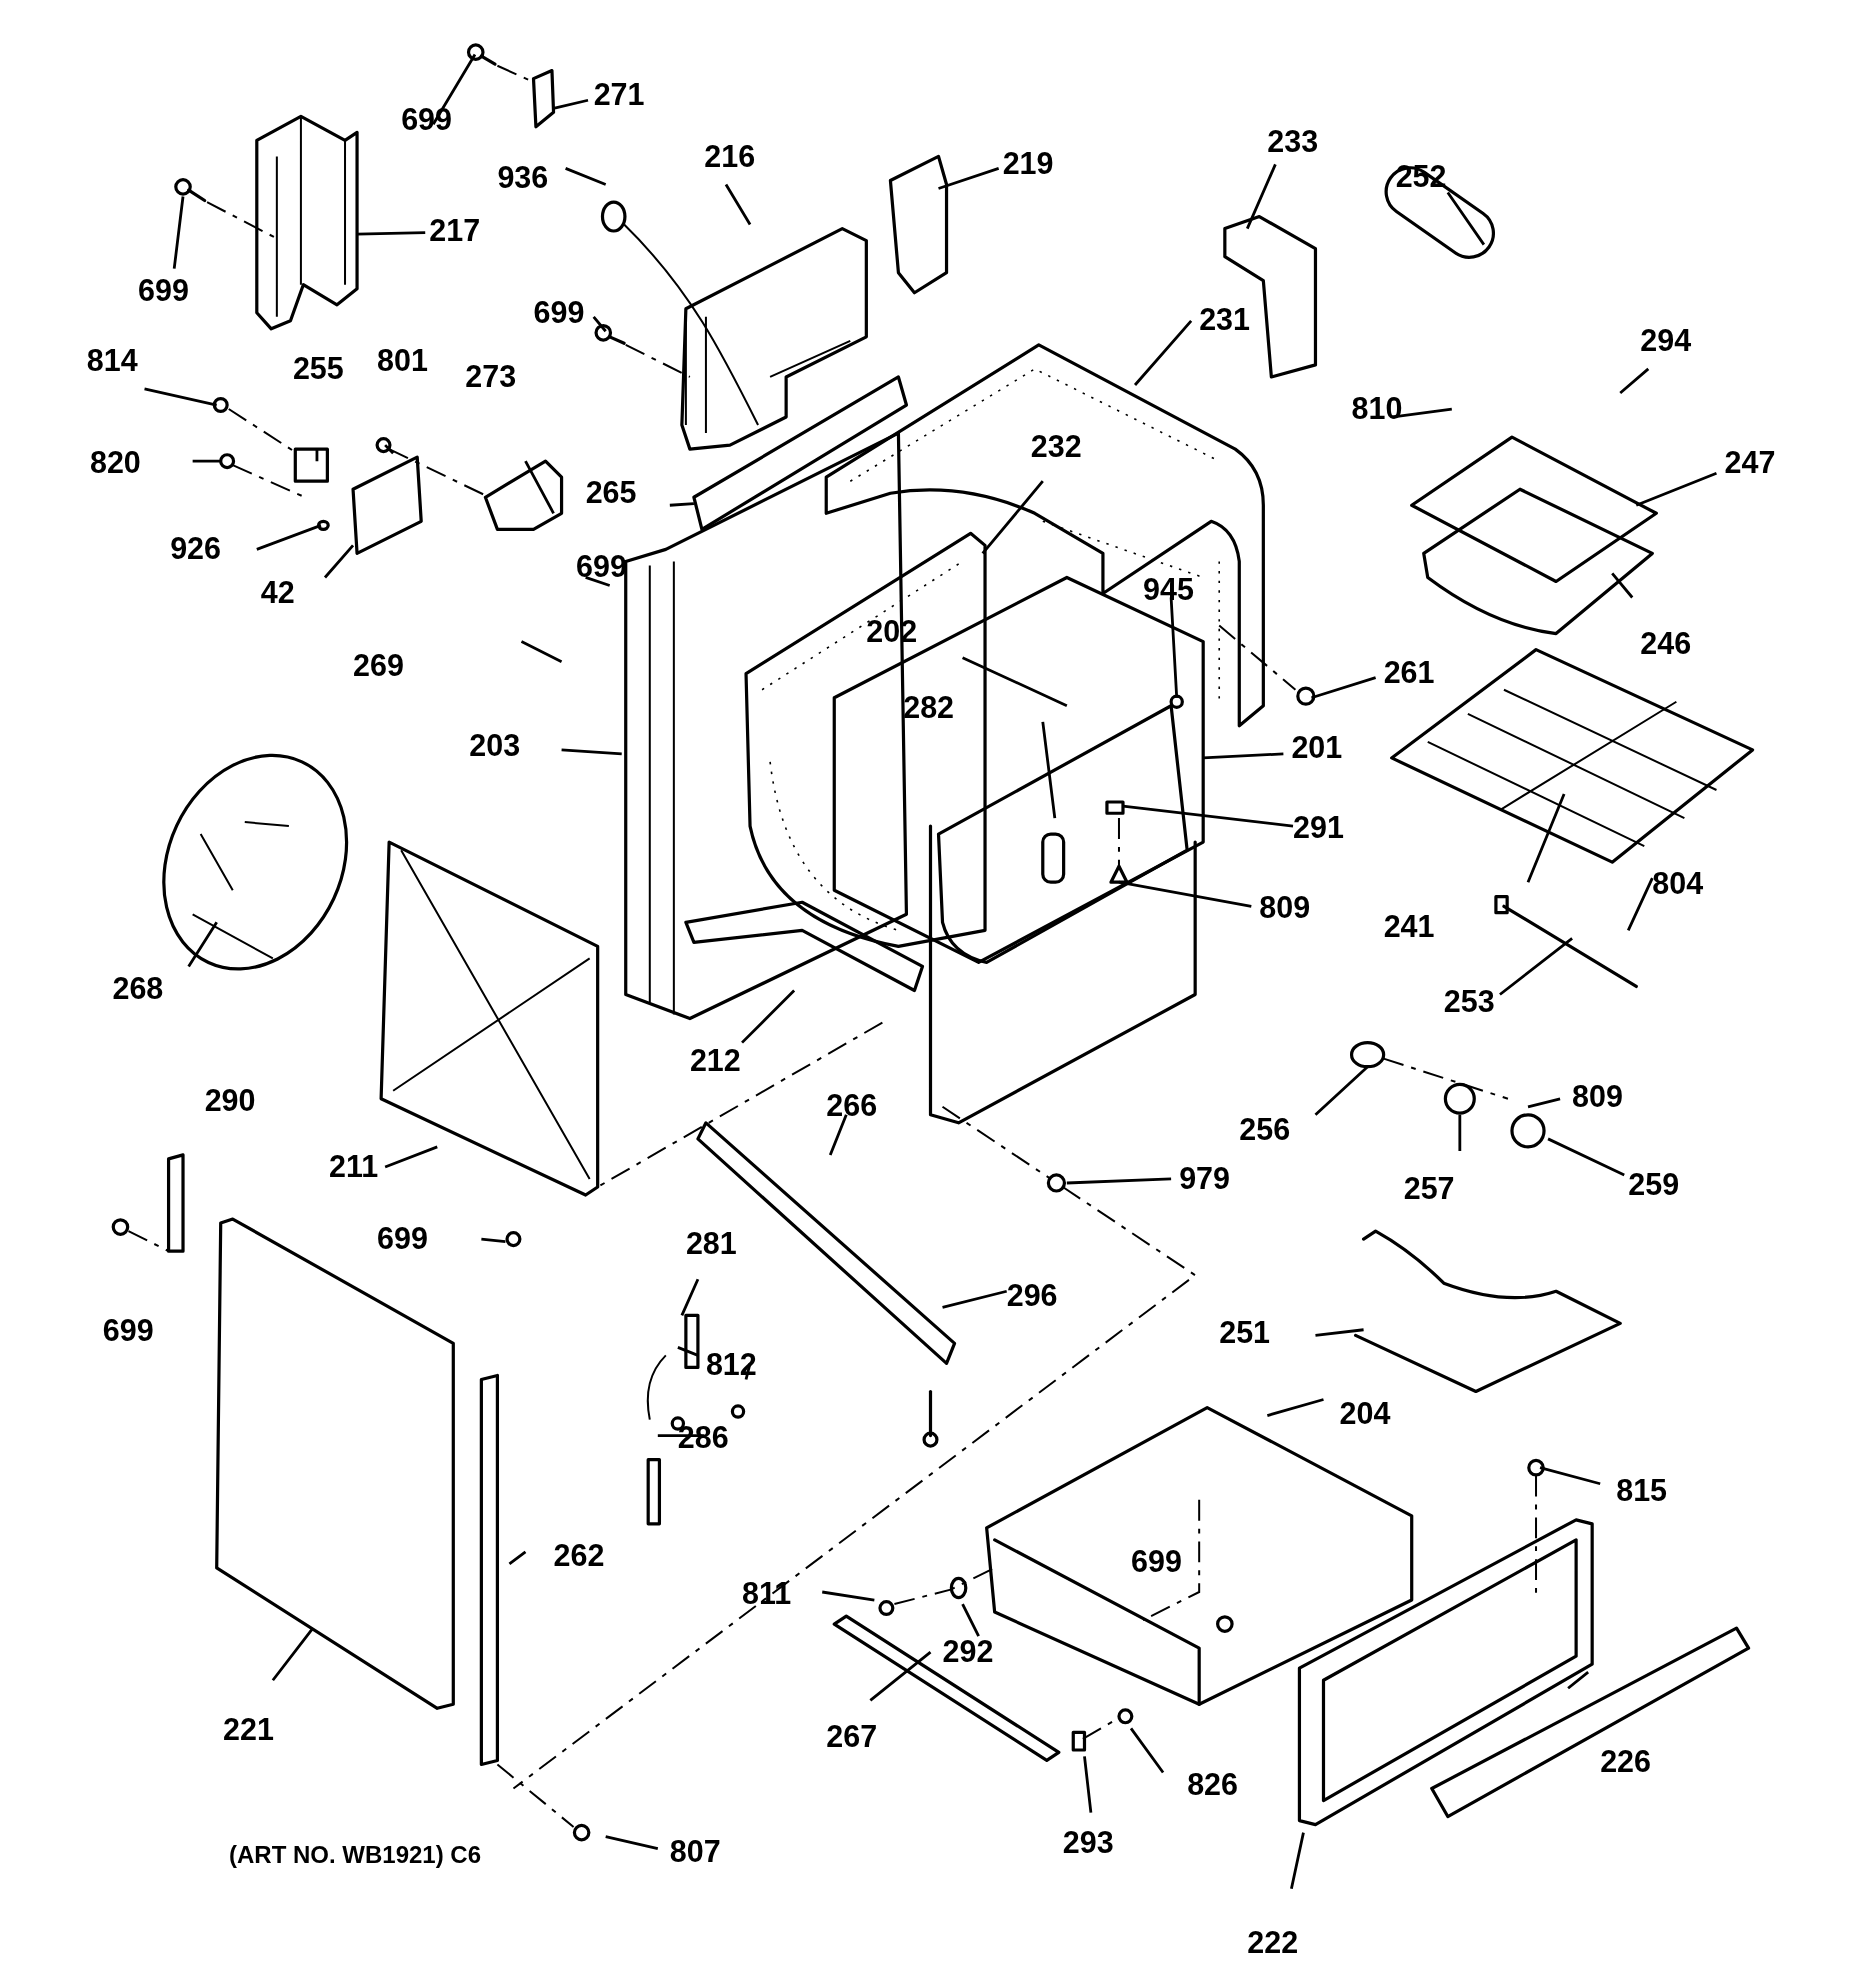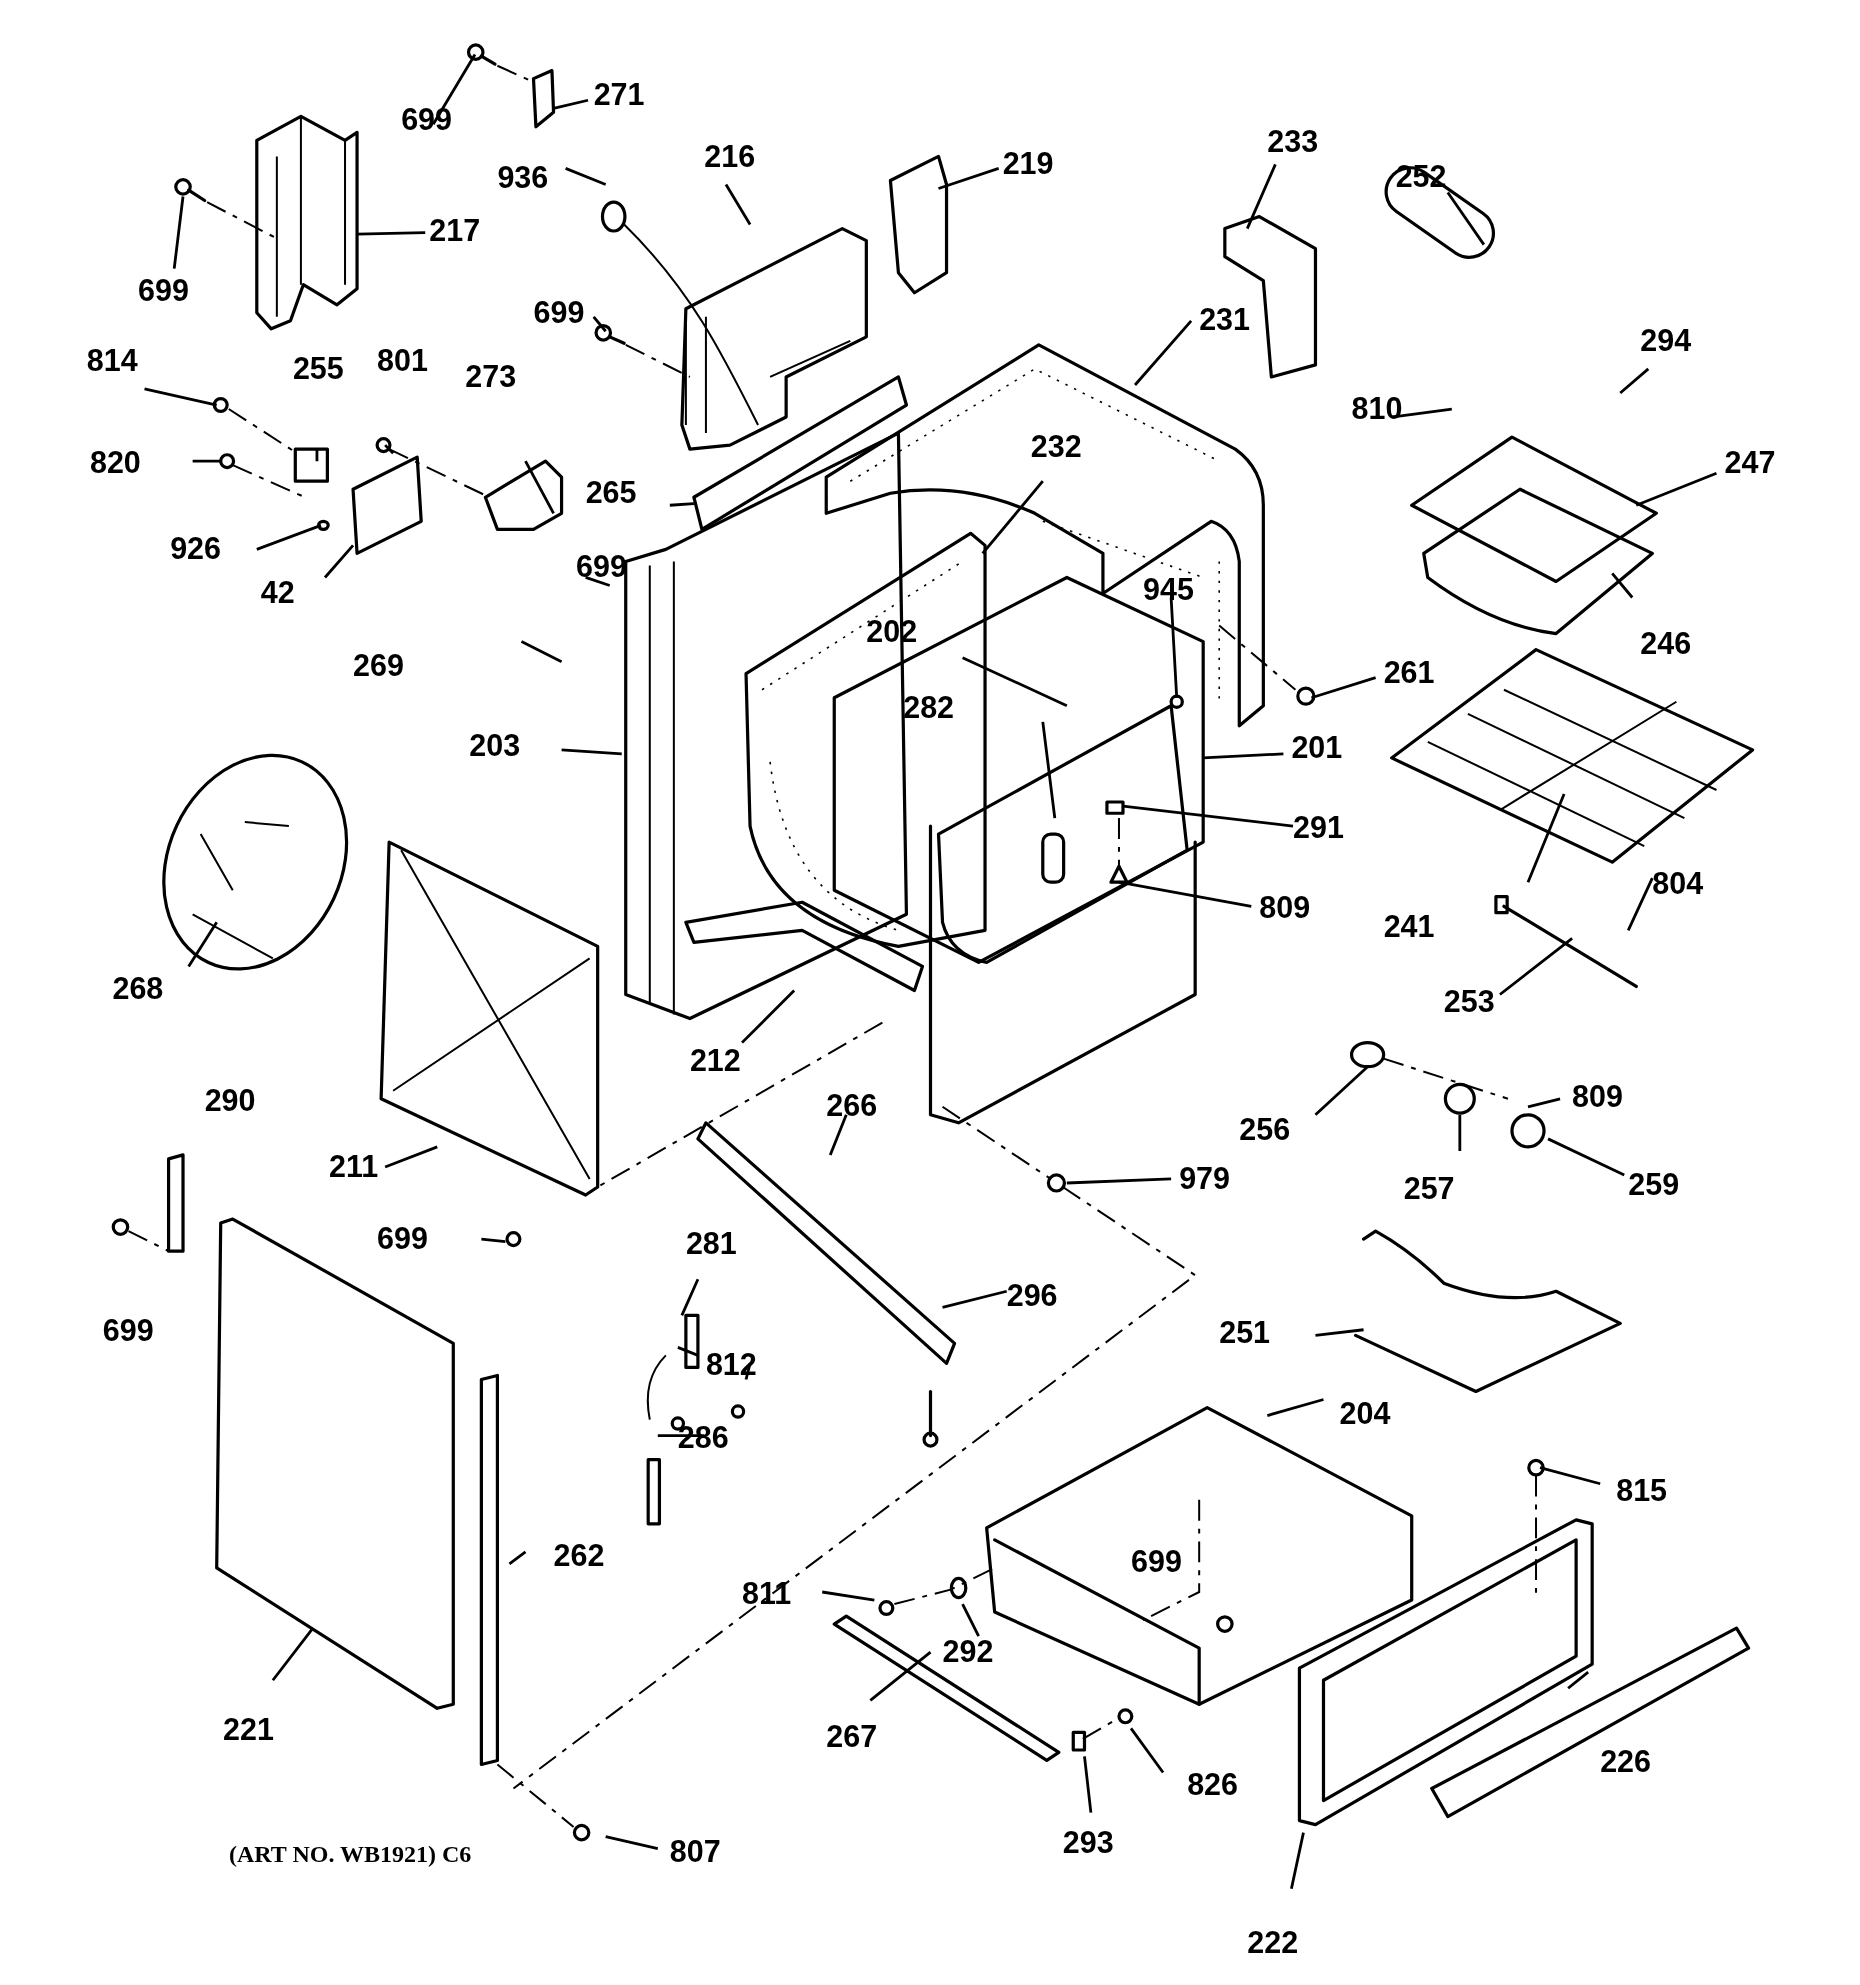--- a/index.html
+++ b/index.html
@@ -4,21 +4,21 @@
 <style>
   html, body { margin: 0; padding: 0; background: #ffffff; }
   body { width: 1861px; height: 1985px; position: relative; overflow: hidden; font-family: "Liberation Sans", sans-serif; }
   #diagram { position: absolute; left: 0; top: 0; width: 1861px; height: 1985px; }
   .part { fill: none; stroke: #000; stroke-width: 4; stroke-linejoin: round; stroke-linecap: round; }
   .thin { fill: none; stroke: #000; stroke-width: 2.5; }
   .dash { fill: none; stroke: #000; stroke-width: 2.5; stroke-dasharray: 26 10 6 10; }
   .leader { stroke: #000; stroke-width: 3.5; fill: none; }
   .speckle { fill: none; stroke: #000; stroke-width: 2; stroke-dasharray: 3 9; }
   .lbl { font-family: "Liberation Sans", sans-serif; font-weight: bold; font-size: 38px; fill: #000; }
-  .caption { position: absolute; left: 229px; top: 1841px; font-family: Liberation Serif, serif; font-weight: bold; font-size: 24px; color: #000; }
+  .caption { position: absolute; left: 229px; top: 1841px; font-family: Liberation Sans, sans-serif; font-weight: bold; font-size: 24px; color: #000; }
 </style>
 </head>
 <body>
 
 <svg id="diagram" viewBox="0 0 2320 2475" xmlns="http://www.w3.org/2000/svg">
 
   <g>
     <path class="part" d="M320 175 L375 145 L430 175 L445 165 L445 360 L420 380 L378 355 L362 400 L338 410 L320 390 Z"></path>
     <path class="thin" d="M375 145 L375 355 M345 195 L345 395 M430 175 L430 355"></path>
   </g>

